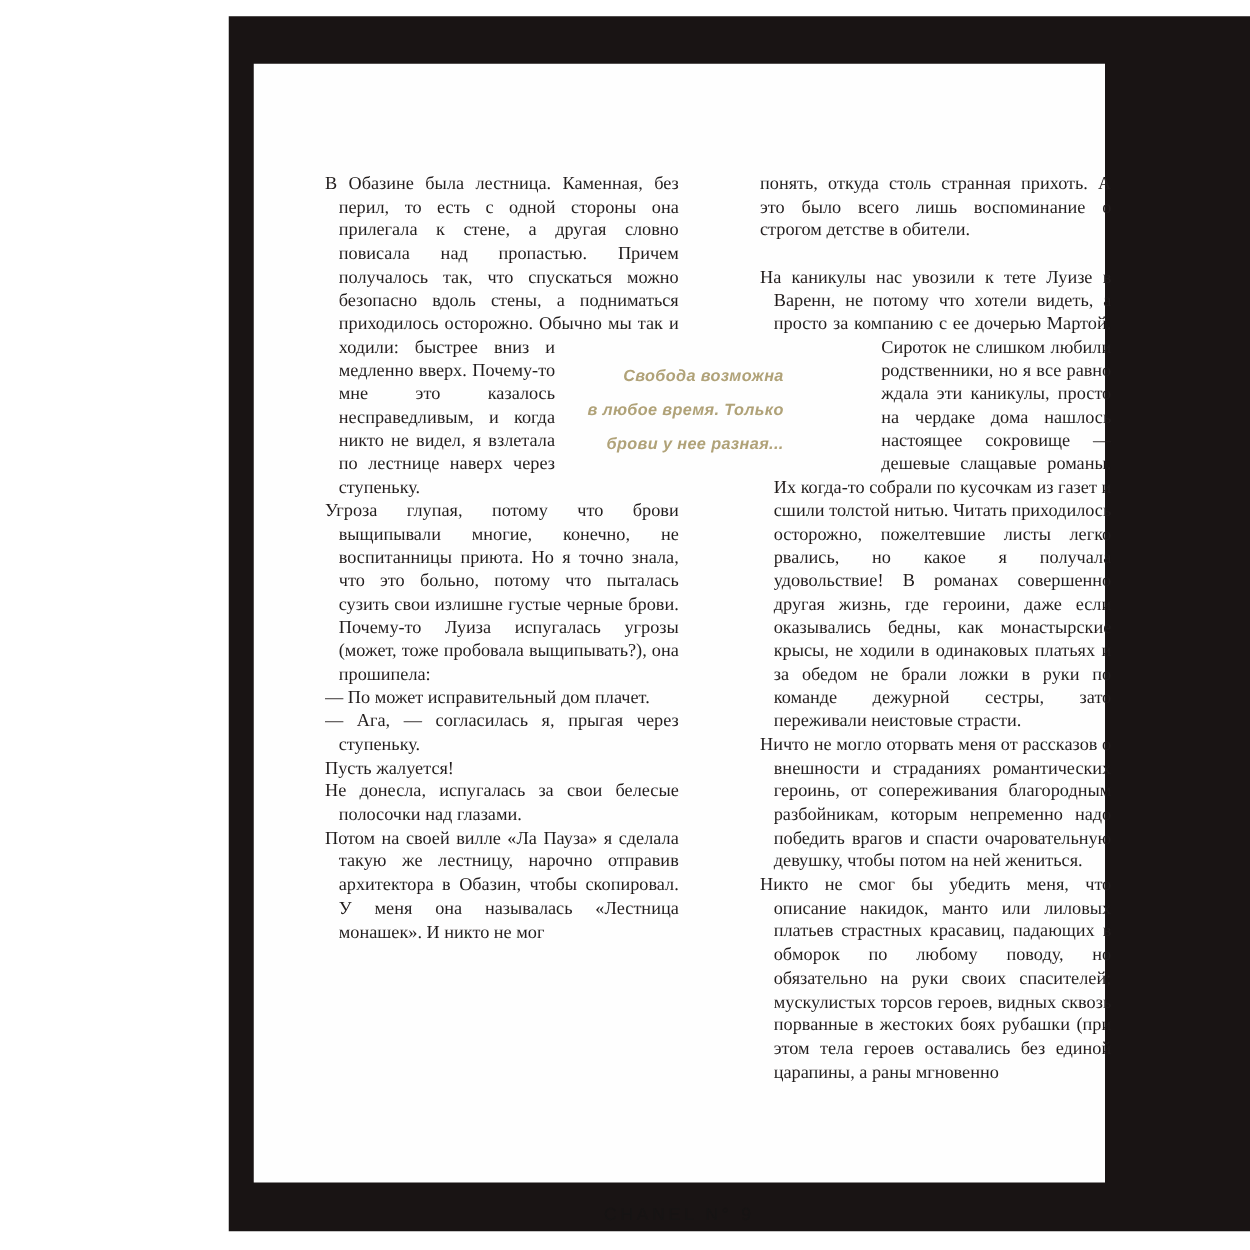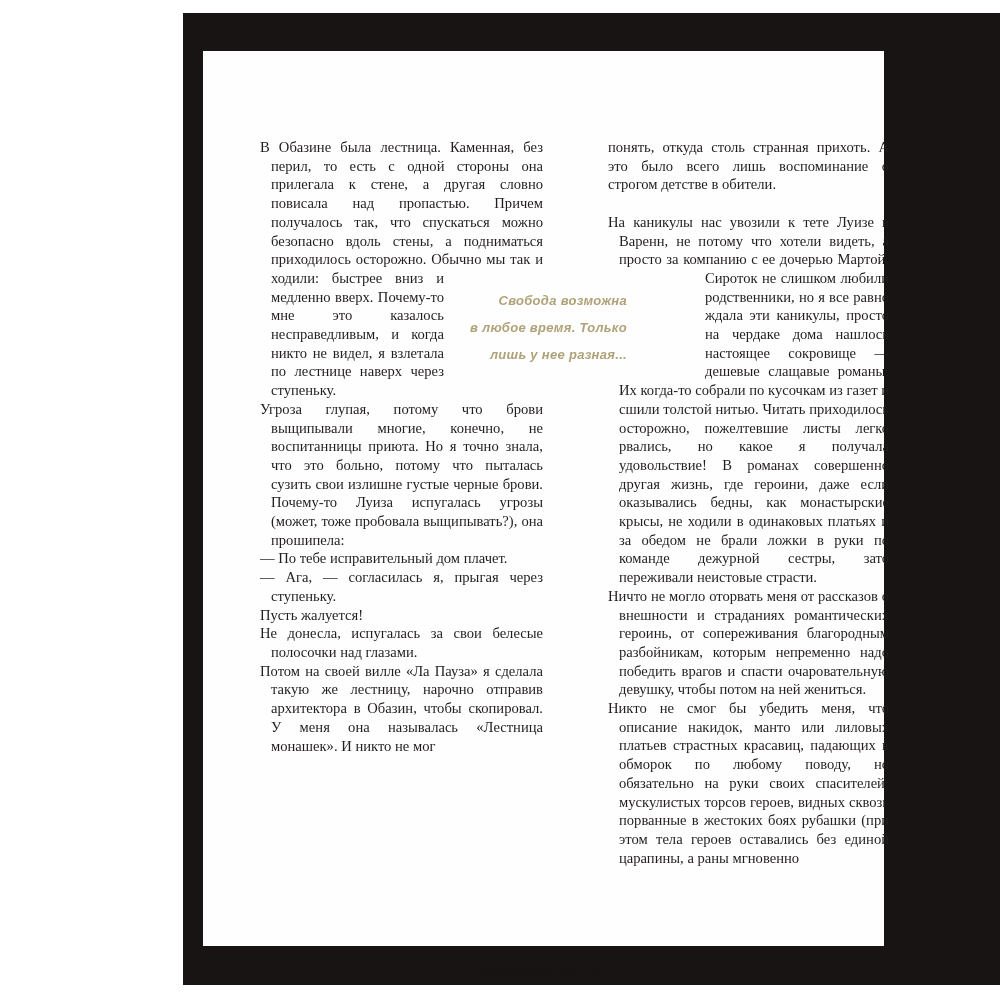--- a/index.html
+++ b/index.html
@@ -54,37 +54,37 @@
 </head>
 <body>
 
 <div class="frame">
   <div class="page">
 
     <div class="col col-left" lang="ru">
       <span class="spacer-right"></span>
     <p>В Обазине была лестница. Каменная, без перил, то есть с одной стороны она прилегала к стене, а другая словно повисала над пропастью. Причем получалось так, что спускаться можно безопасно вдоль стены, а подниматься приходилось осторожно. Обычно мы так и ходили: быстрее вниз и медленно вверх. Почему-то мне это казалось несправедливым, и когда никто не видел, я взлетала по лестнице наверх через ступеньку.</p>
         <p>Угроза глупая, потому что брови выщипывали многие, конечно, не воспитанницы приюта. Но я точно знала, что это больно, потому что пыталась сузить свои излишне густые черные брови. Почему-то Луиза испугалась угрозы (может, тоже пробовала выщипывать?), она прошипела:</p>
-        <p>— По тебе исправительный дом плачет.</p>
+        <p>— По может исправительный дом плачет.</p>
         <p>— Ага, — согласилась я, прыгая через ступеньку.</p>
         <p>Пусть жалуется!</p>
         <p>Не донесла, испугалась за свои белесые полосочки над глазами.</p>
         <p>Потом на своей вилле «Ла Пауза» я сделала такую же лестницу, нарочно отправив архитектора в Обазин, чтобы скопировал. У меня она называлась «Лестница монашек». И никто не мог</p>
       </div>
 
     <div class="col col-right" lang="ru">
       <span class="spacer-left"></span>
     <p class="flush">понять, откуда столь странная прихоть. А это было всего лишь воспоминание о строгом детстве в обители.</p>
         <p class="gap">На каникулы нас увозили к тете Луизе в Варенн, не потому что хотели видеть, а просто за компанию с ее дочерью Мартой. Сироток не слишком любили родственники, но я все равно ждала эти каникулы, просто на чердаке дома нашлось настоящее сокровище — дешевые слащавые романы. Их когда-то собрали по кусочкам из газет и сшили толстой нитью. Читать приходилось осторожно, пожелтевшие листы легко рвались, но какое я получала удовольствие! В романах совершенно другая жизнь, где героини, даже если оказывались бедны, как монастырские крысы, не ходили в одинаковых платьях и за обедом не брали ложки в руки по команде дежурной сестры, зато переживали неистовые страсти.</p>
         <p>Ничто не могло оторвать меня от рассказов о внешности и страданиях романтических героинь, от сопереживания благородным разбойникам, которым непременно надо победить врагов и спасти очаровательную девушку, чтобы потом на ней жениться.</p>
         <p>Никто не смог бы убедить меня, что описание накидок, манто или лиловых платьев страстных красавиц, падающих в обморок по любому поводу, но обязательно на руки своих спасителей; мускулистых торсов героев, видных сквозь порванные в жестоких боях рубашки (при этом тела героев оставались без единой царапины, а раны мгновенно</p>
       </div>
 
     <div class="pull-quote">
       <span>Свобода возможна</span>
       <span>в любое время. Только</span>
-      <span>лишь у нее разная...</span>
+      <span>брови у нее разная...</span>
     </div>
 
     <div class="page-footer">CHANEL N° 9</div>
 
   </div>
 </div>
 
 </body></html>

